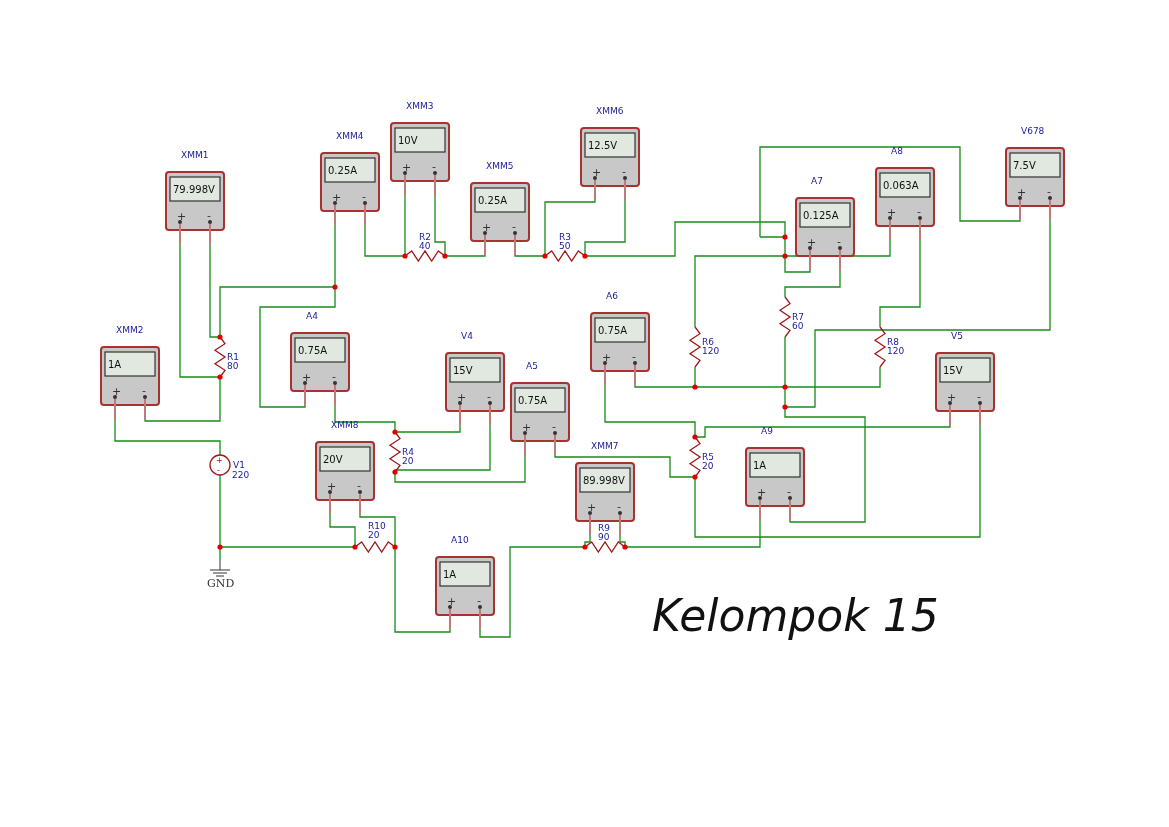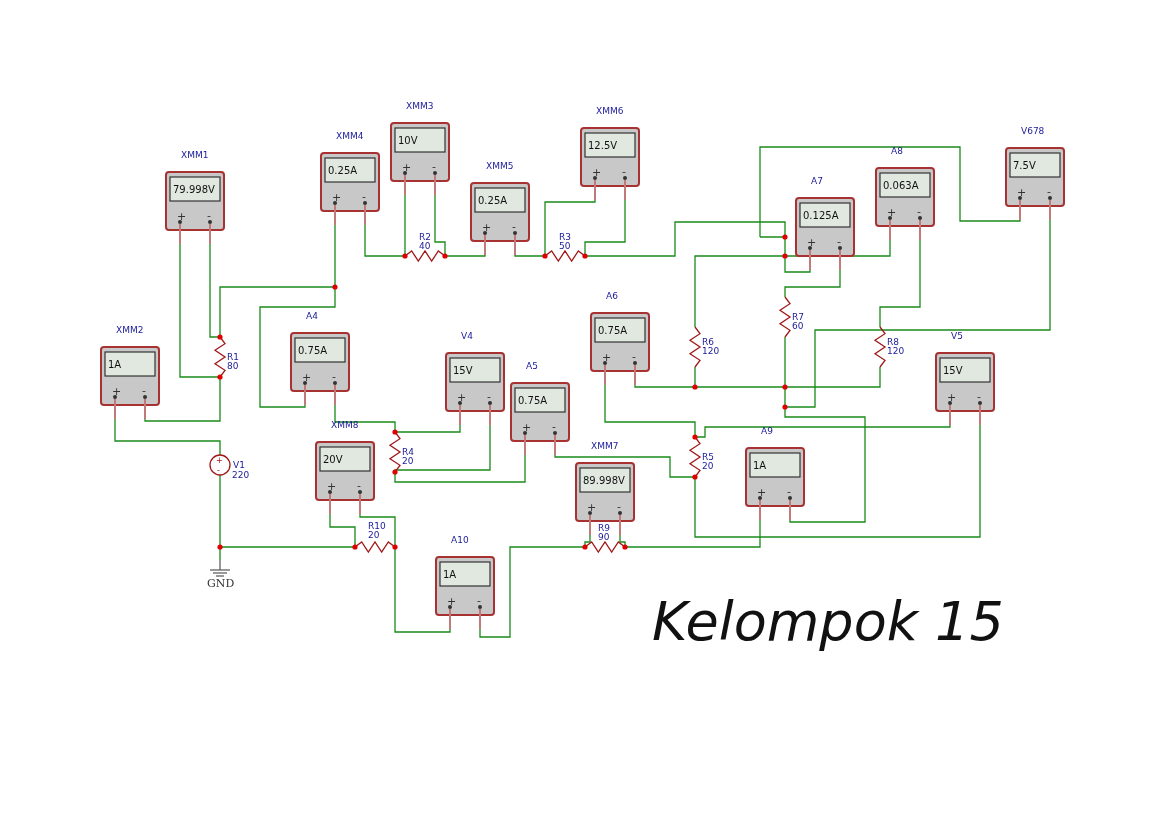--- a/index.html
+++ b/index.html
@@ -8,21 +8,21 @@
   .wire { stroke:#1a8a1a; stroke-width:1.3; fill:none; }
   .lead { stroke:#c07a7a; stroke-width:2; fill:none; }
   .res { stroke:#a01818; stroke-width:1.3; fill:none; }
   .junction { fill:#e00000; }
   .meter-body { fill:#c8c8c8; stroke:#a83232; stroke-width:2; }
   .meter-disp { fill:#e0e8e0; stroke:#333; stroke-width:1.2; }
   .meter-text { font-family:"DejaVu Sans", sans-serif; font-size:10px; fill:#111; }
   .label { font-family:"DejaVu Sans", sans-serif; font-size:9px; fill:#1a1a9a; }
   .term { fill:#333; }
   .sign { font-family:"DejaVu Sans", sans-serif; font-size:11px; fill:#333; }
-  .title { position:absolute; left:652px; top:590px; font-family:"DejaVu Sans", sans-serif; font-style:italic; font-size:54px; color:#111;text-align:center; }
+  .title { position:absolute; left:652px; top:590px; font-family:"DejaVu Sans", sans-serif; font-style:italic; font-size:44px; color:#111;text-align:center; }
 </style>
 </head>
 <body>
 
 <svg width="1169" height="827" viewBox="0 0 1169 827" id="schem">
   <g id="wires">
       <polyline points="180,244 180,377 220,377" class="wire"></polyline>
       <polyline points="210,244 210,337 220,337" class="wire"></polyline>
       <polyline points="220,337 220,287 335,287" class="wire"></polyline>
       <polyline points="335,225 335,287 335,307 260,307 260,407 305,407 305,405" class="wire"></polyline>

